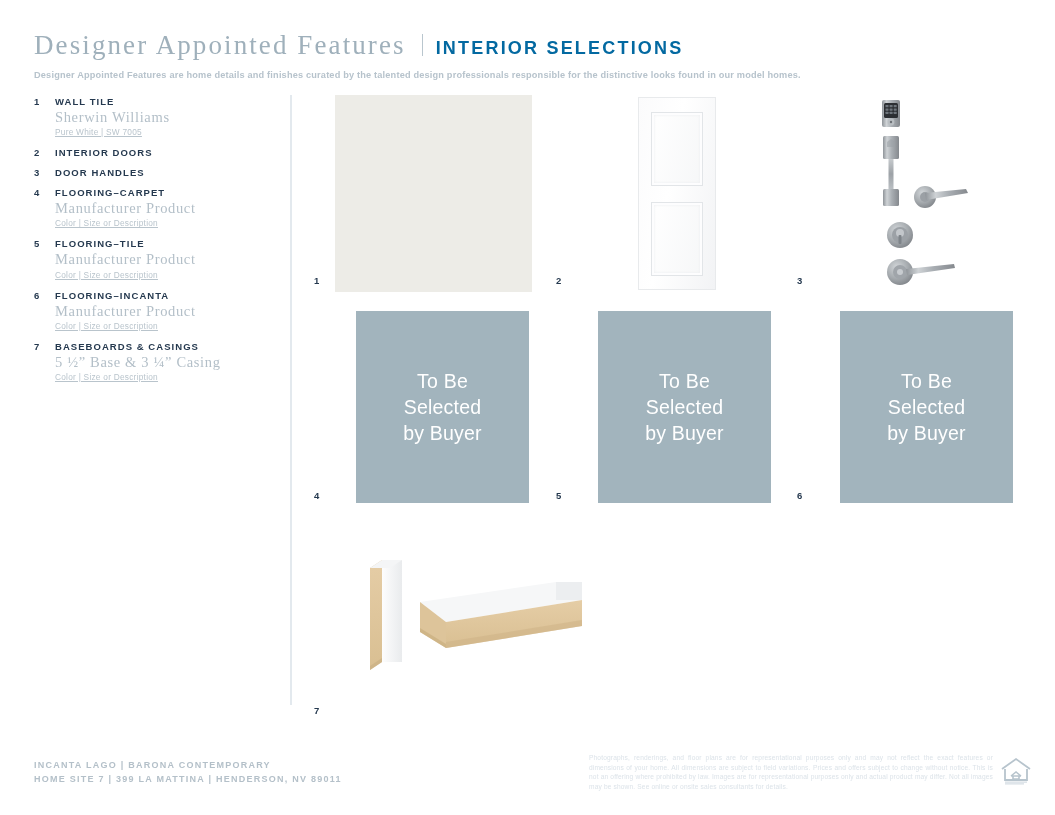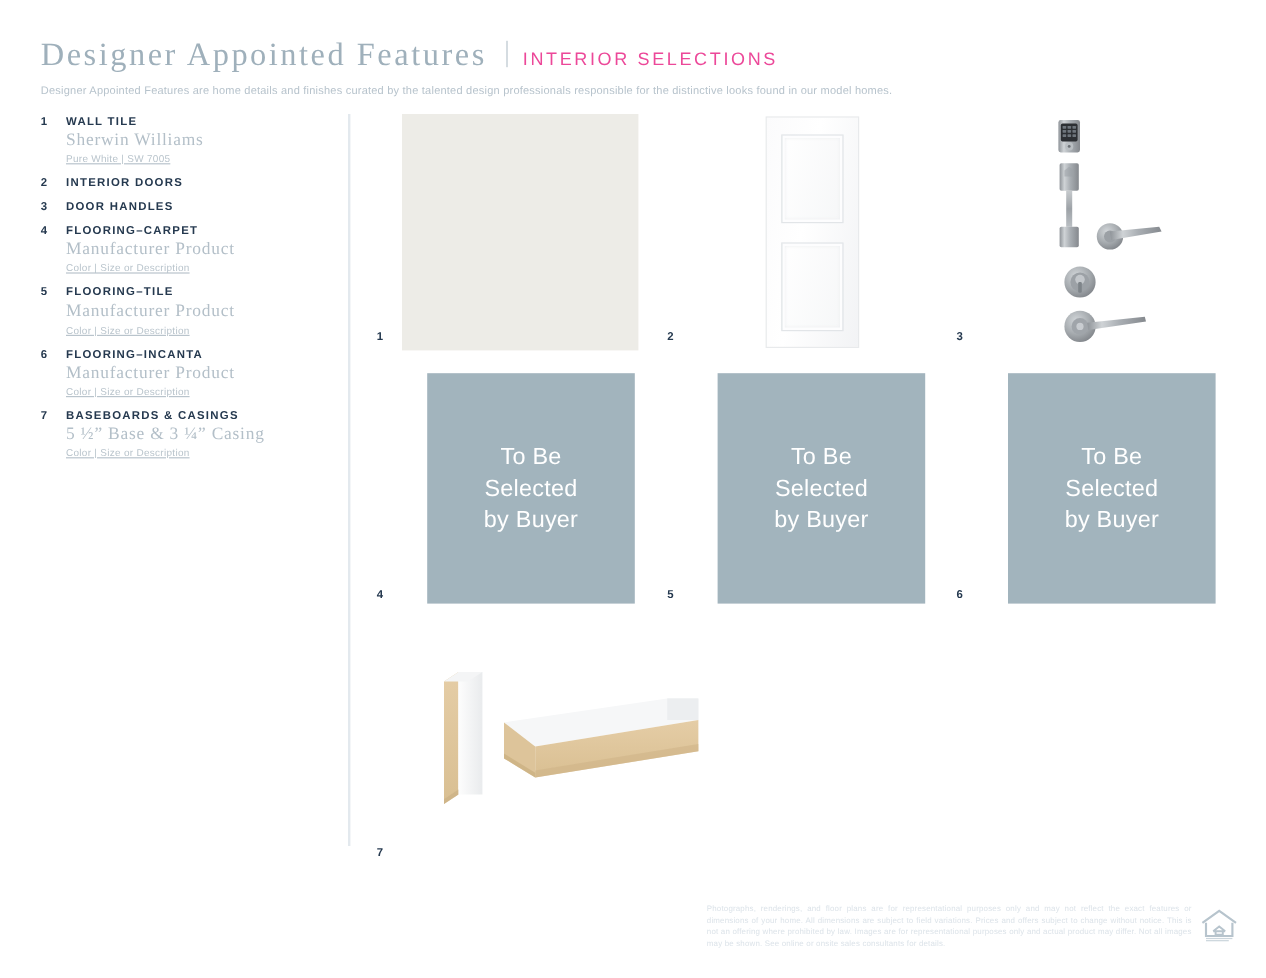--- a/index.html
+++ b/index.html
@@ -45,31 +45,32 @@
     display: inline-block;
     width: 1px;
     height: 22px;
     background: #b9c6ce;
     margin: 0 13px 0 16px;
     position: relative;
     top: 2px;
   }
   .title-sans {
     font-family: "Liberation Sans", sans-serif;
-    font-size: 15px;
+    font-size: 18px;
     letter-spacing: 2.2px;
-    color: #ec4899;
-    font-weight: 400;
+    color: #0369a1;
+    font-weight: 700;
   }
   .subtitle {
     margin-top: 9px;
     font-size: 9.2px;
     letter-spacing: 0.18px;
     color: #b7c3cc;
     font-family: "Liberation Sans", sans-serif;
+    font-weight: bold;
   }
 
   
   .sidebar {
     position: absolute;
     left: 34px;
     top: 96px;
     width: 240px;
   }
   .feature {
@@ -451,20 +452,24 @@
           <polygon points="196,42 222,42 222,60 196,60" fill="#eceef0"></polygon>
           <polygon points="86,102 222,80 222,86 86,108" fill="#cdb387" opacity="0.55"></polygon>
           <polygon points="60,88 86,104 86,108 60,92" fill="#c6ab7c" opacity="0.6"></polygon>
         </g>
       </svg>
     </div>
     <span class="panel-num" style="left:314px; top:705px;">7</span>
 
   </div>
 
+  <div class="footer-left">
+    <div>INCANTA LAGO  |  BARONA CONTEMPORARY</div>
+    <div>HOME SITE 7  |  399 LA MATTINA  |  HENDERSON, NV 89011</div>
+  </div>
 
   <div class="footer-disclaimer">Photographs, renderings, and floor plans are for representational purposes only and may not reflect the exact features or dimensions of your home. All dimensions are subject to field variations. Prices and offers subject to change without notice. This is not an offering where prohibited by law. Images are for representational purposes only and actual product may differ. Not all images may be shown. See online or onsite sales consultants for details.</div>
 
   <div class="eho">
     <svg width="32" height="30" viewBox="0 0 32 30">
       <path d="M2 13 L16 3 L30 13" fill="none" stroke="#b7c4cd" stroke-width="1.8"></path>
       <path d="M5 13 v11 h22 v-11" fill="none" stroke="#b7c4cd" stroke-width="1.8"></path>
       <path d="M11 20 h10 M11 20 l5 -4 l5 4 M13 20 v3 h6 v-3" fill="none" stroke="#b7c4cd" stroke-width="1.6"></path>
       <rect x="5" y="25.6" width="22" height="1" fill="#cbd5dc"></rect>
       <rect x="5" y="27.4" width="19" height="1" fill="#cbd5dc"></rect>

